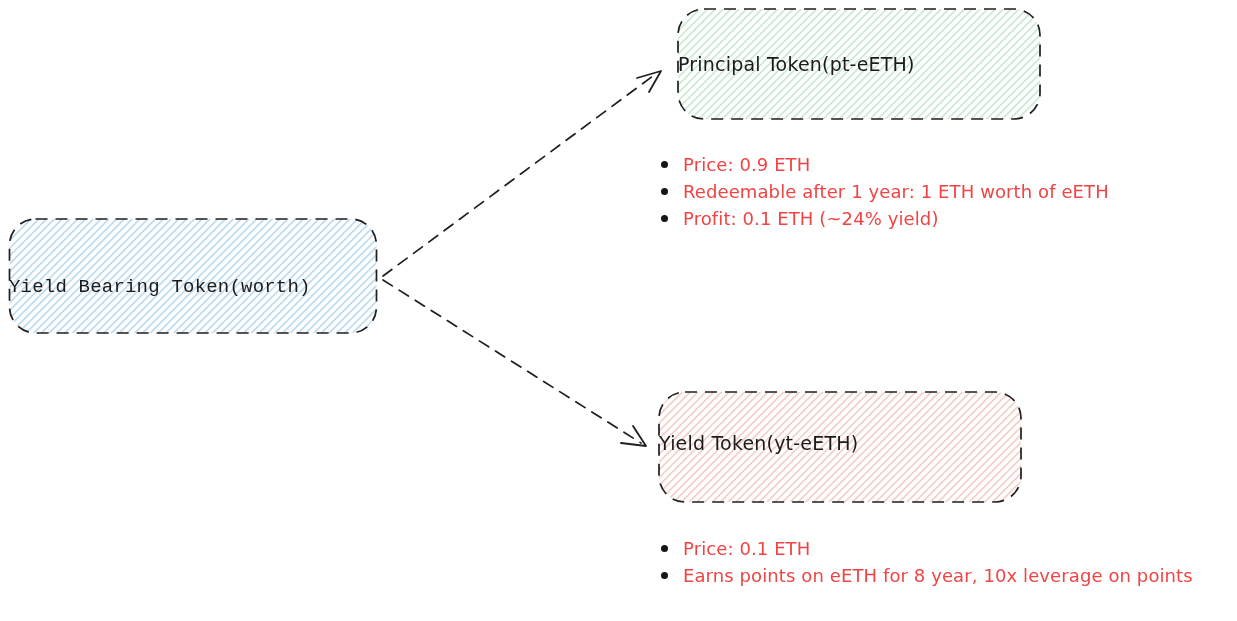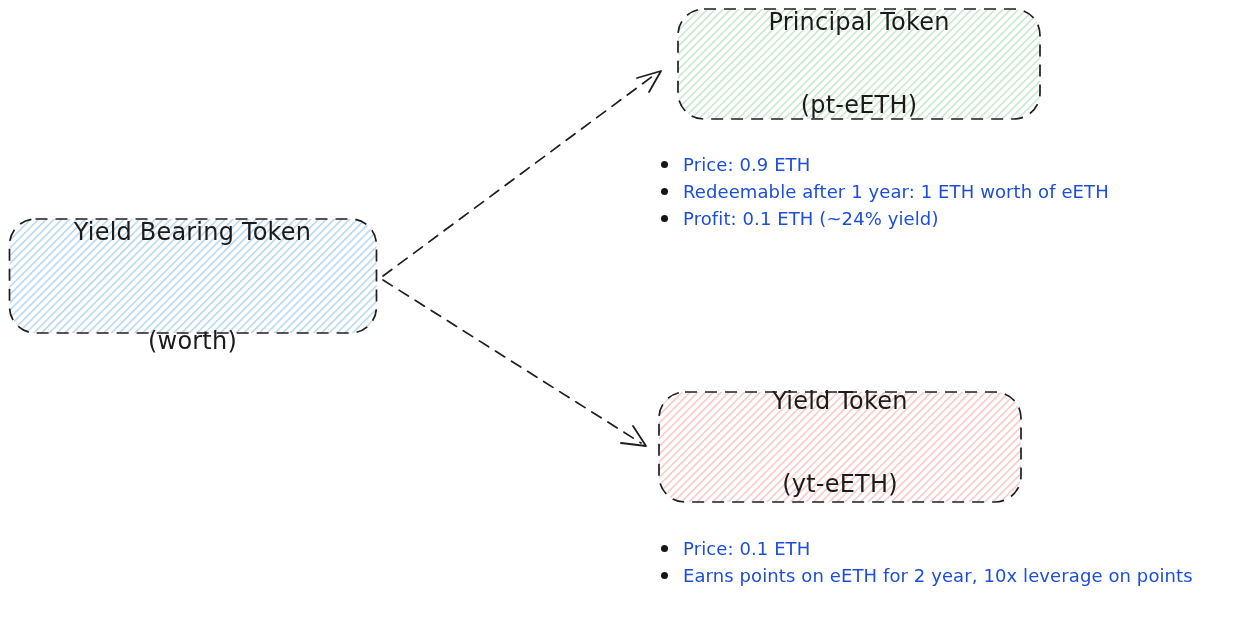--- a/index.html
+++ b/index.html
@@ -19,54 +19,54 @@
   #strokes {
     position: absolute;
     left: 0;
     top: 0;
     z-index: 1;
   }
   .box-label {
     position: absolute;
     z-index: 2;
     display: flex;
-    flex-direction: column;
+    flex-direction: row;
     align-items: center;
-    justify-content: space-between;
+    justify-content: flex-start;
     text-align: center;
-    font-size: 24px;
+    font-size: 19px;
     line-height: 27px;
     color: #1b1b1b;
     letter-spacing: 0.2px;
   }
   .box-label .t1, .box-label .t2 { white-space: nowrap; }
   .bullets {
     position: absolute;
     z-index: 2;
     display: flex;
     flex-direction: column;
     font-size: 18px;
     line-height: 27px;
-    color: #1d4ed8;
+    color: #ef4444;
     letter-spacing: 0.1px;
   }
   .bullet-row {
     display: flex;
     align-items: center;
     white-space: nowrap;
   }
   .bullet-dot {
     flex: 0 0 auto;
     width: 7px;
     height: 7px;
     border-radius: 50%;
     background: #161616;
     margin-right: 15px;
   }
-  #source-label    { left: 9px;   top: 219px; width: 367px; height: 136px; }
+  #source-label    { left: 9px;   top: 219px; width: 367px; height: 136px; font-family: Liberation Mono, monospace; }
   #principal-label { left: 678px; top: 9px;   width: 362px; height: 110px; }
   #yield-label     { left: 659px; top: 388px; width: 362px; height: 110px; }
   #principal-bullets { left: 661px; top: 151px; }
   #yield-bullets     { left: 661px; top: 535px; }
 </style>
 </head>
 <body>
 
 <div id="canvas">
 
@@ -129,17 +129,17 @@
     </div>
   </div>
 
   <div class="bullets" id="yield-bullets">
     <div class="bullet-row">
       <span class="bullet-dot"></span>
       <span>Price: 0.1 ETH</span>
     </div>
     <div class="bullet-row">
       <span class="bullet-dot"></span>
-      <span>Earns points on eETH for 2 year, 10x leverage on points</span>
+      <span>Earns points on eETH for 8 year, 10x leverage on points</span>
     </div>
   </div>
 
 </div>
 
 </body></html>

